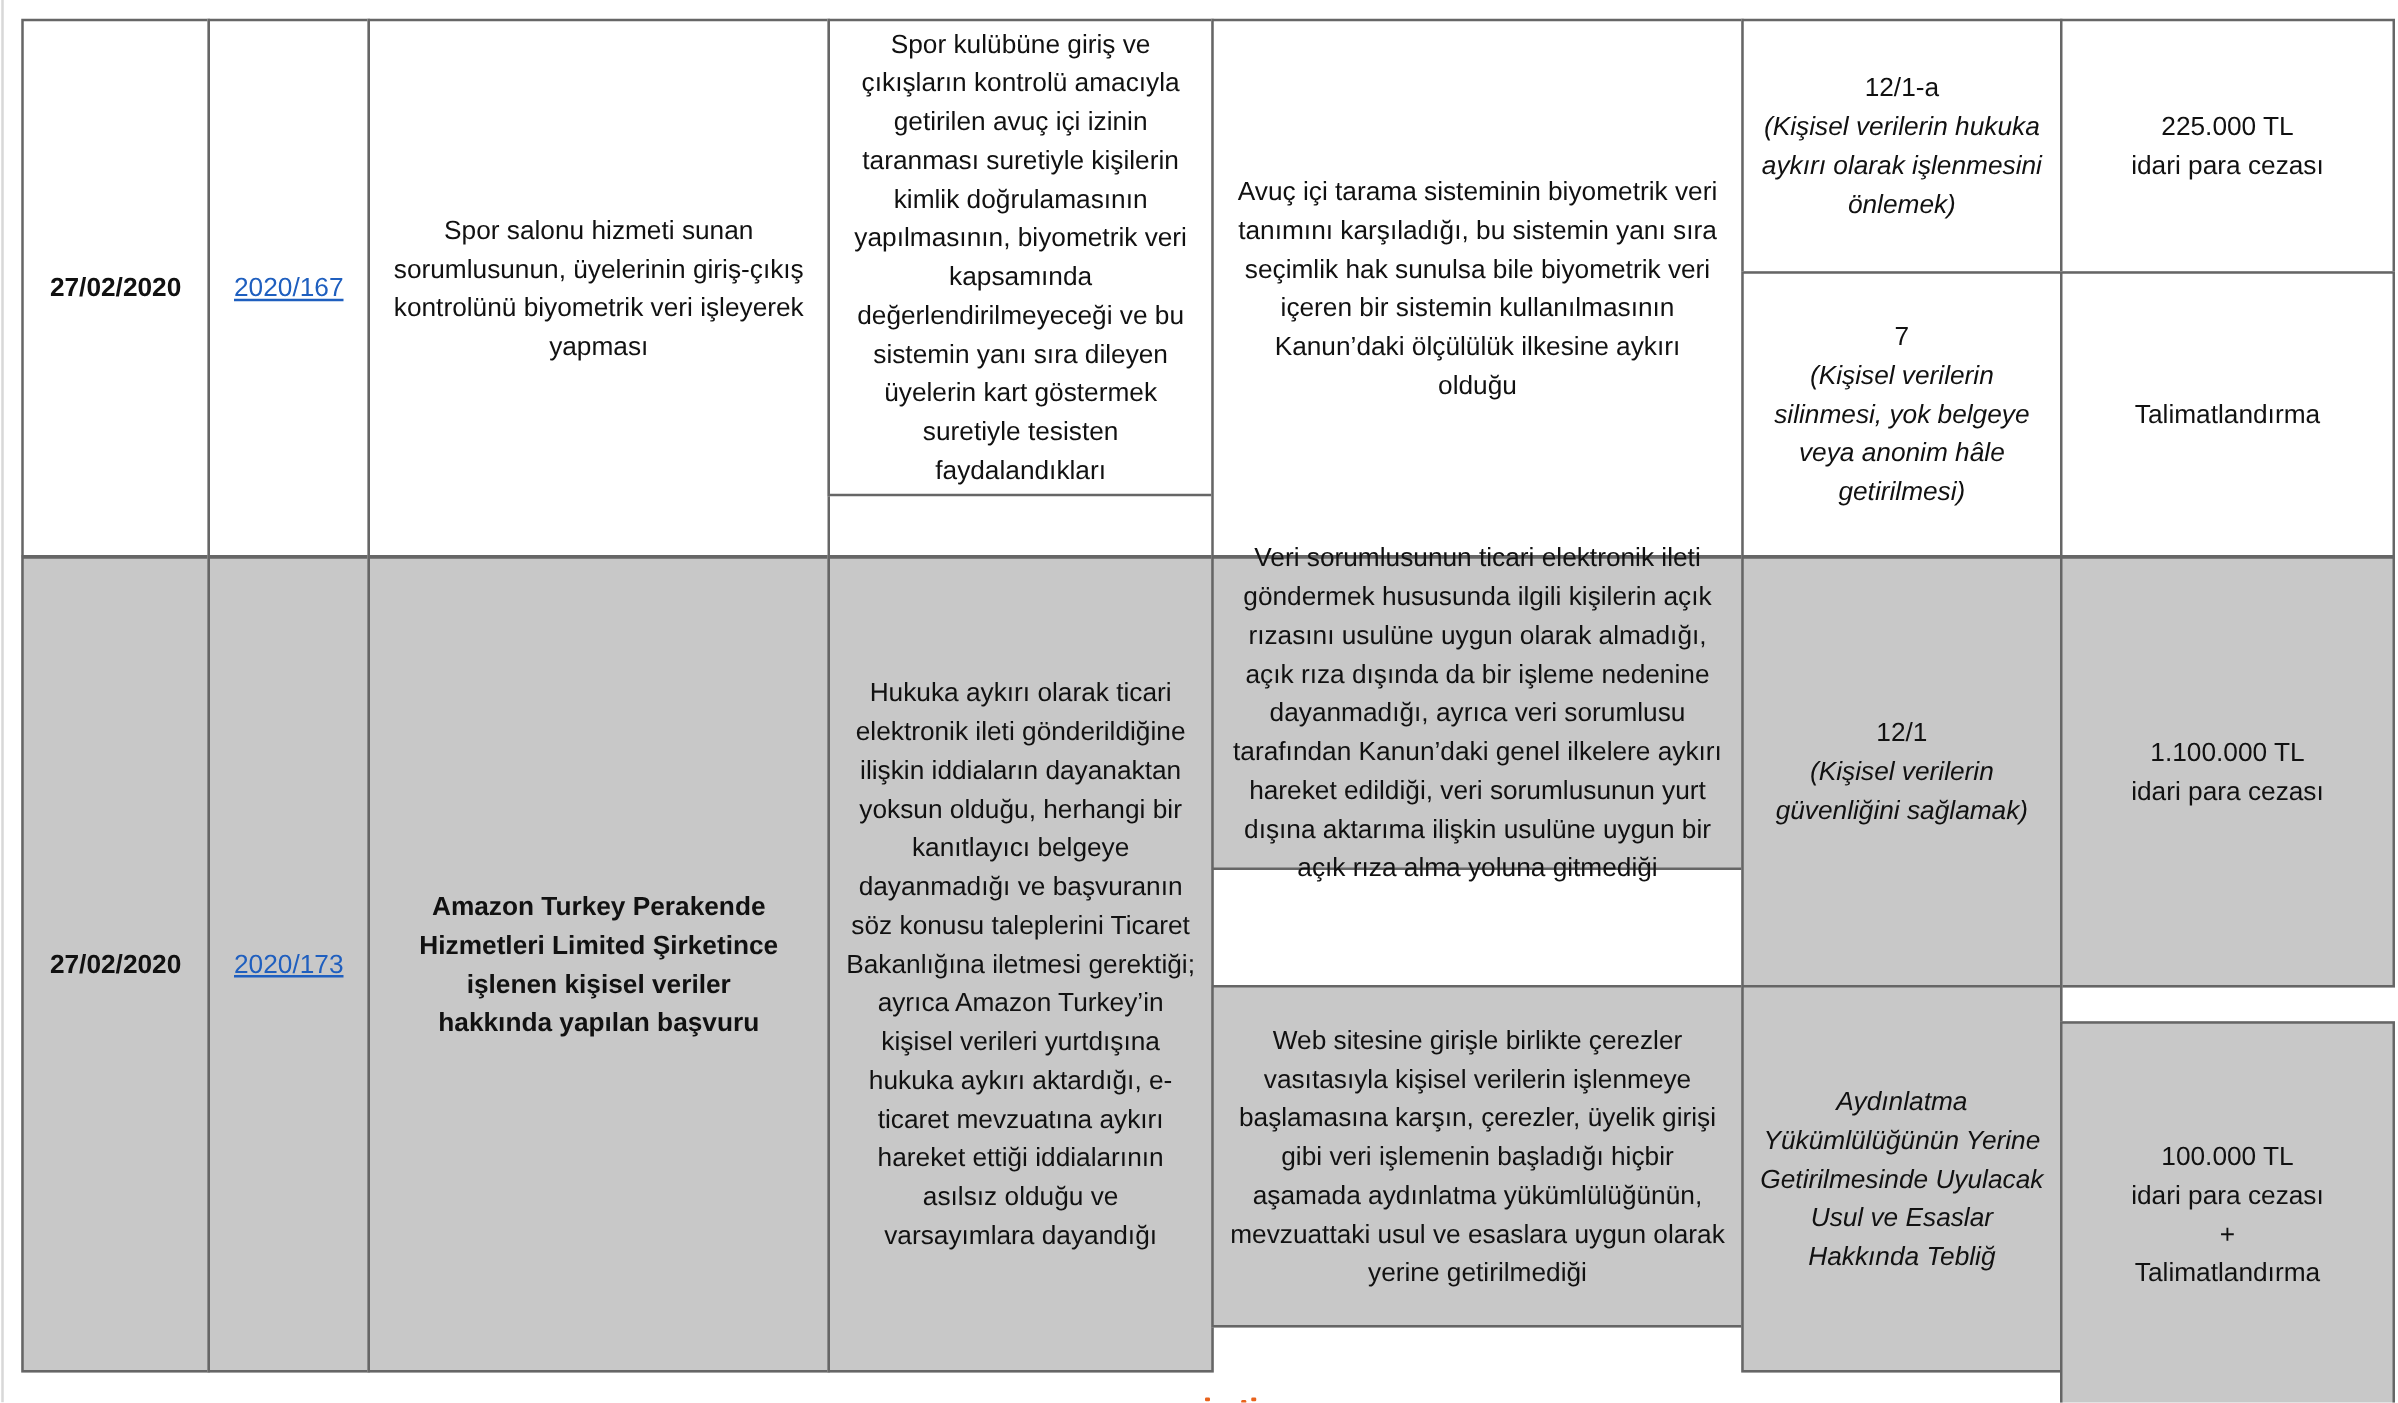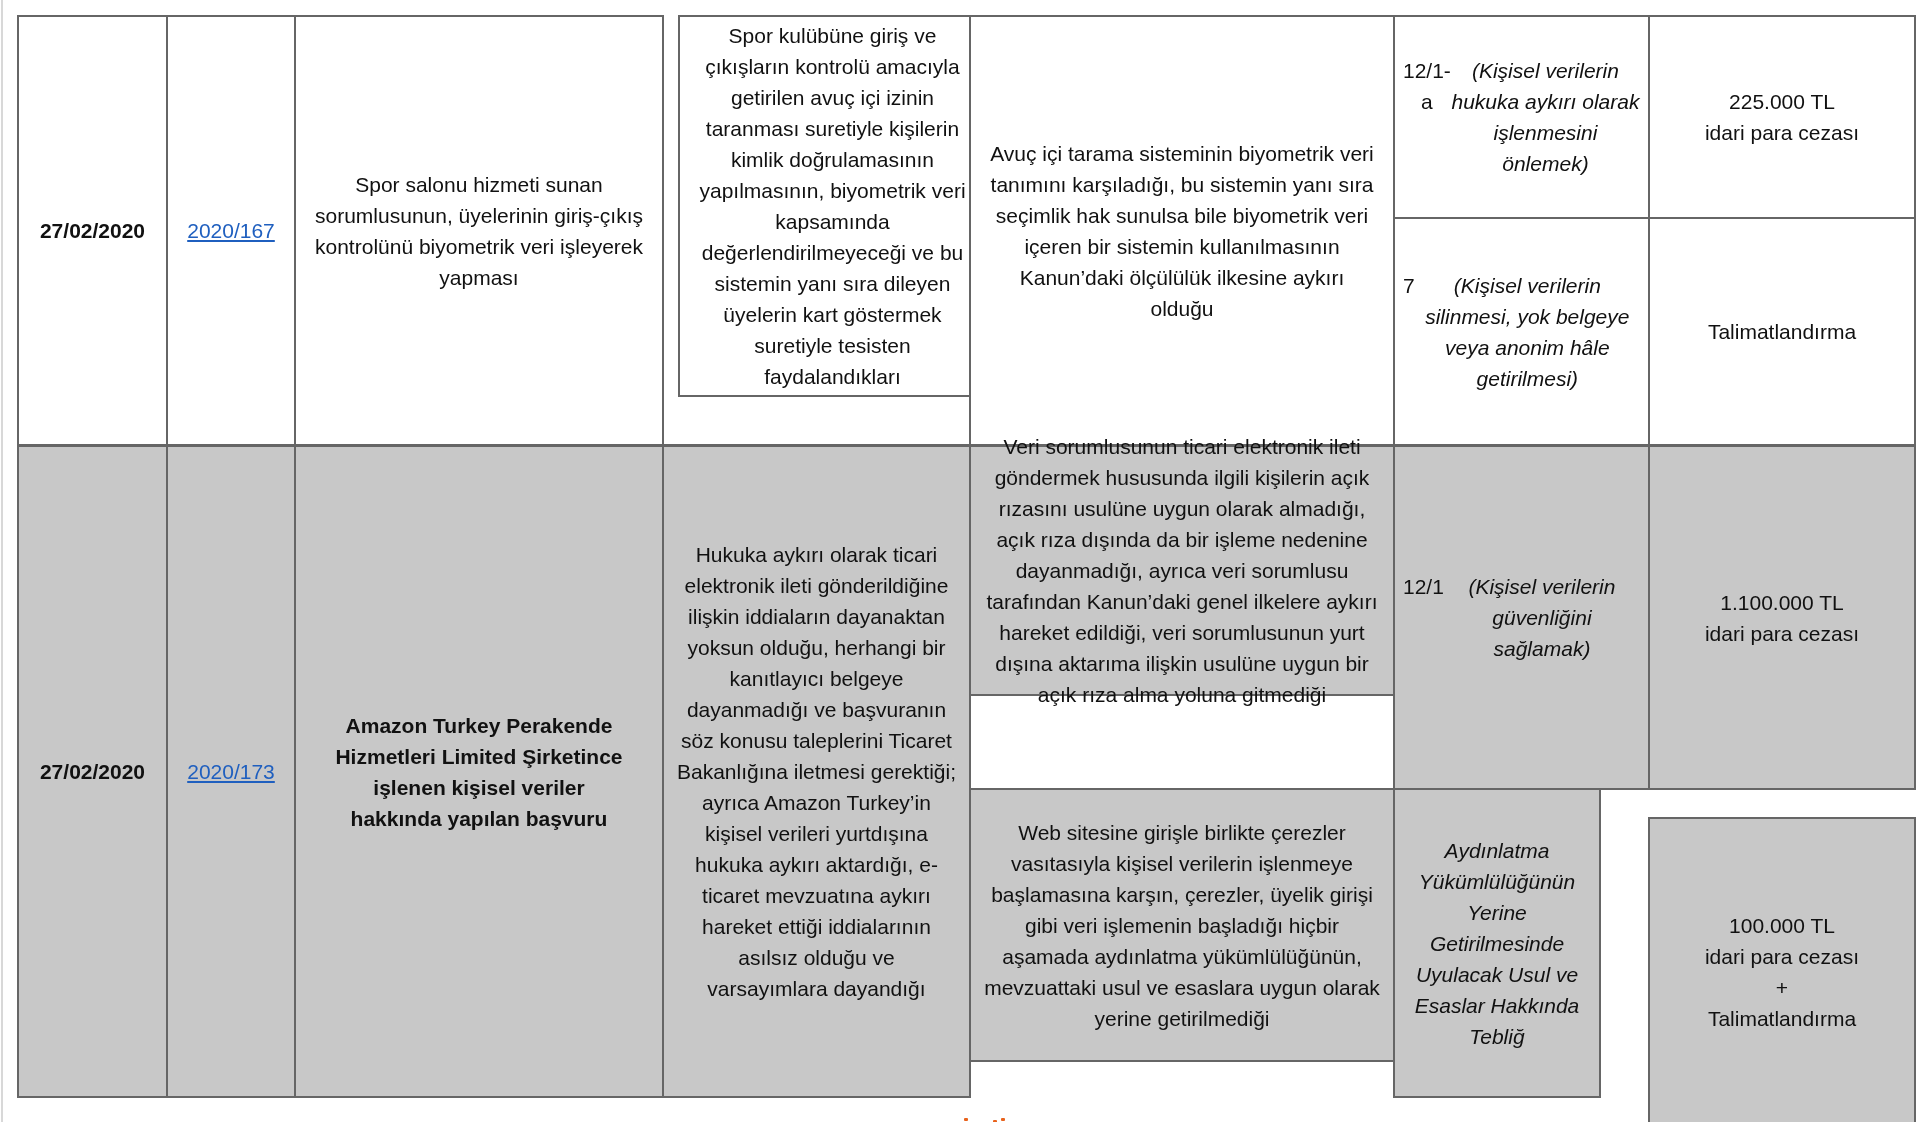--- a/index.html
+++ b/index.html
@@ -17,41 +17,41 @@
     text-align: center;
     font-size: 21px; line-height: 31px;
     padding: 0 8px;
   }
   .row1 { background: #ffffff; }
   .row2 { background: #c8c8c8; }
   .date { font-weight: bold; font-size: 21px; }
   .link { color: #1f5fbf; text-decoration: underline; cursor: pointer; }
   .multi { white-space: pre-line; }
   .italic { font-style: italic; }
-  .stack { display: flex; flex-direction: row; align-items: flex-start; }
+  .stack { display: flex; flex-direction: column; align-items: center; }
   .orange-bits { position: absolute; top: 1117px; height: 5px; }
   .dot { position: absolute; width: 4px; height: 3px; background: #e8621c; border-radius: 1px; }
 </style>
 </head>
 <body>
 
 <div class="edge-line"></div>
 
 <div>
 
   <div class="cell row1 date" style="left:17px; top:15px; width:151px; height:431px;">
     <span>27/02/2020</span>
   </div>
   <div class="cell row1" style="left:166px; top:15px; width:130px; height:431px;">
     <span class="link">2020/167</span>
   </div>
   <div class="cell row1" style="left:294px; top:15px; width:370px; height:431px; padding:0 14px;">
     <span>Spor salonu hizmeti sunan sorumlusunun, üyelerinin giriş-çıkış kontrolünü biyometrik veri işleyerek yapması</span>
   </div>
-  <div class="cell row1" style="left:678px; top:15px; width:309px; height:382px; padding:0 12px;">
+  <div class="cell row1" style="left:662px; top:15px; width:309px; height:382px; padding:0 12px;">
     <span>Spor kulübüne giriş ve çıkışların kontrolü amacıyla getirilen avuç içi izinin taranması suretiyle kişilerin kimlik doğrulamasının yapılmasının, biyometrik veri kapsamında değerlendirilmeyeceği ve bu sistemin yanı sıra dileyen üyelerin kart göstermek suretiyle tesisten faydalandıkları</span>
   </div>
   <div class="cell row1" style="left:969px; top:15px; width:426px; height:431px; padding:0 16px;">
     <span>Avuç içi tarama sisteminin biyometrik veri tanımını karşıladığı, bu sistemin yanı sıra seçimlik hak sunulsa bile biyometrik veri içeren bir sistemin kullanılmasının Kanun’daki ölçülülük ilkesine aykırı olduğu</span>
   </div>
   <div class="cell row1" style="left:1393px; top:15px; width:257px; height:204px;">
     <div class="stack">
       <span>12/1-a</span>
       <span class="italic">(Kişisel verilerin hukuka aykırı olarak işlenmesini önlemek)</span>
     </div>
@@ -91,21 +91,21 @@
   <div class="cell row2" style="left:1393px; top:444px; width:257px; height:346px; border-top-width:3px;">
     <div class="stack">
       <span>12/1</span>
       <span class="italic">(Kişisel verilerin güvenliğini sağlamak)</span>
     </div>
   </div>
   <div class="cell row2" style="left:1648px; top:444px; width:268px; height:346px; border-top-width:3px;">
     <span class="multi">1.100.000 TL
 idari para cezası</span>
   </div>
-  <div class="cell row2" style="left:1393px; top:788px; width:208px; height:310px;">
+  <div class="cell row2" style="left:1393px; top:788px; width:257px; height:310px;">
     <span class="italic">Aydınlatma Yükümlülüğünün Yerine Getirilmesinde Uyulacak Usul ve Esaslar Hakkında Tebliğ</span>
   </div>
   <div class="cell row2" style="left:1648px; top:788px; width:268px; height:310px;margin-top:29px;">
     <span class="multi">100.000 TL
 idari para cezası
 +
 Talimatlandırma</span>
   </div>
 </div>
 

